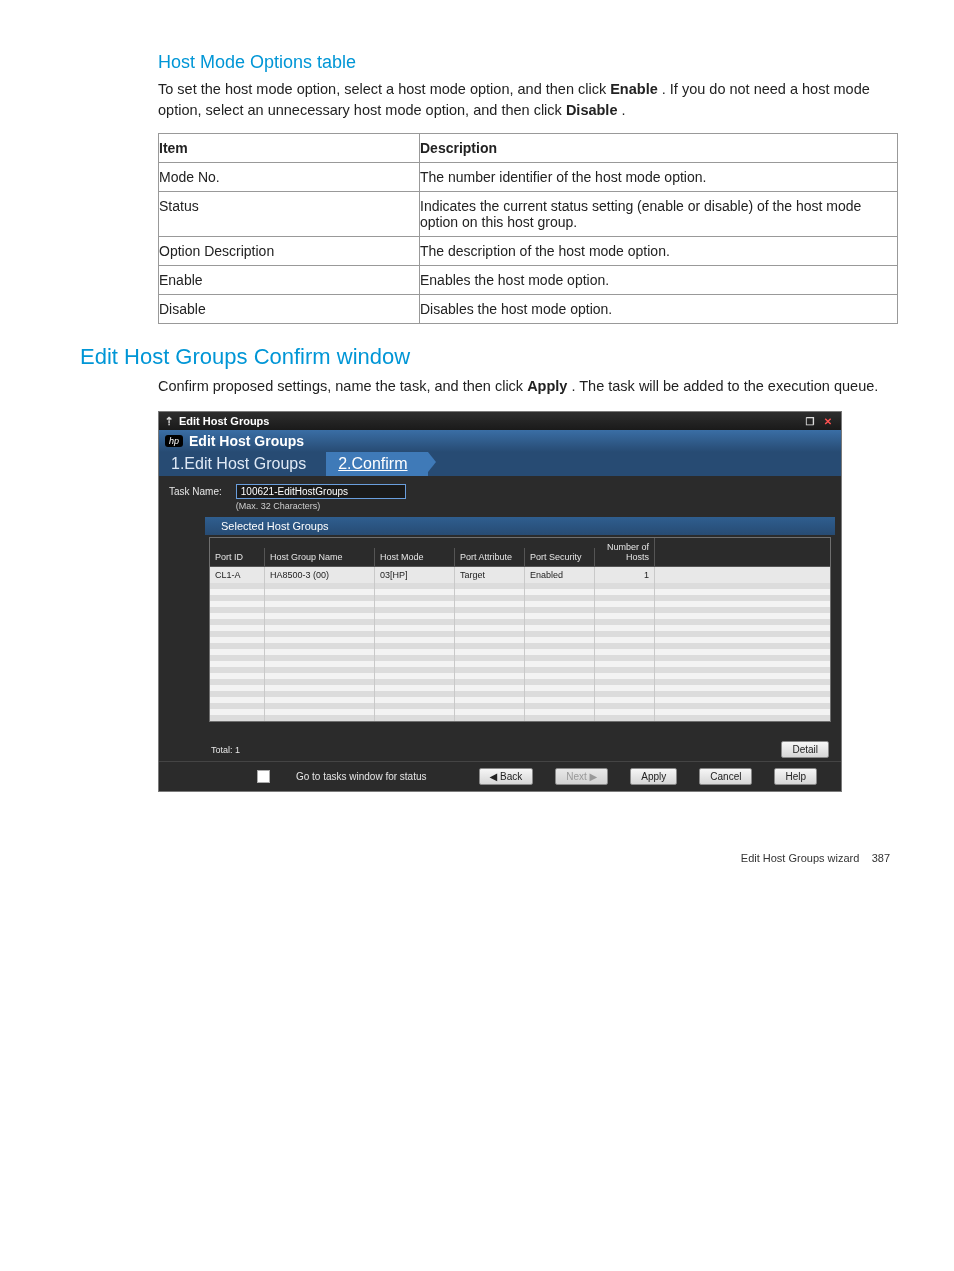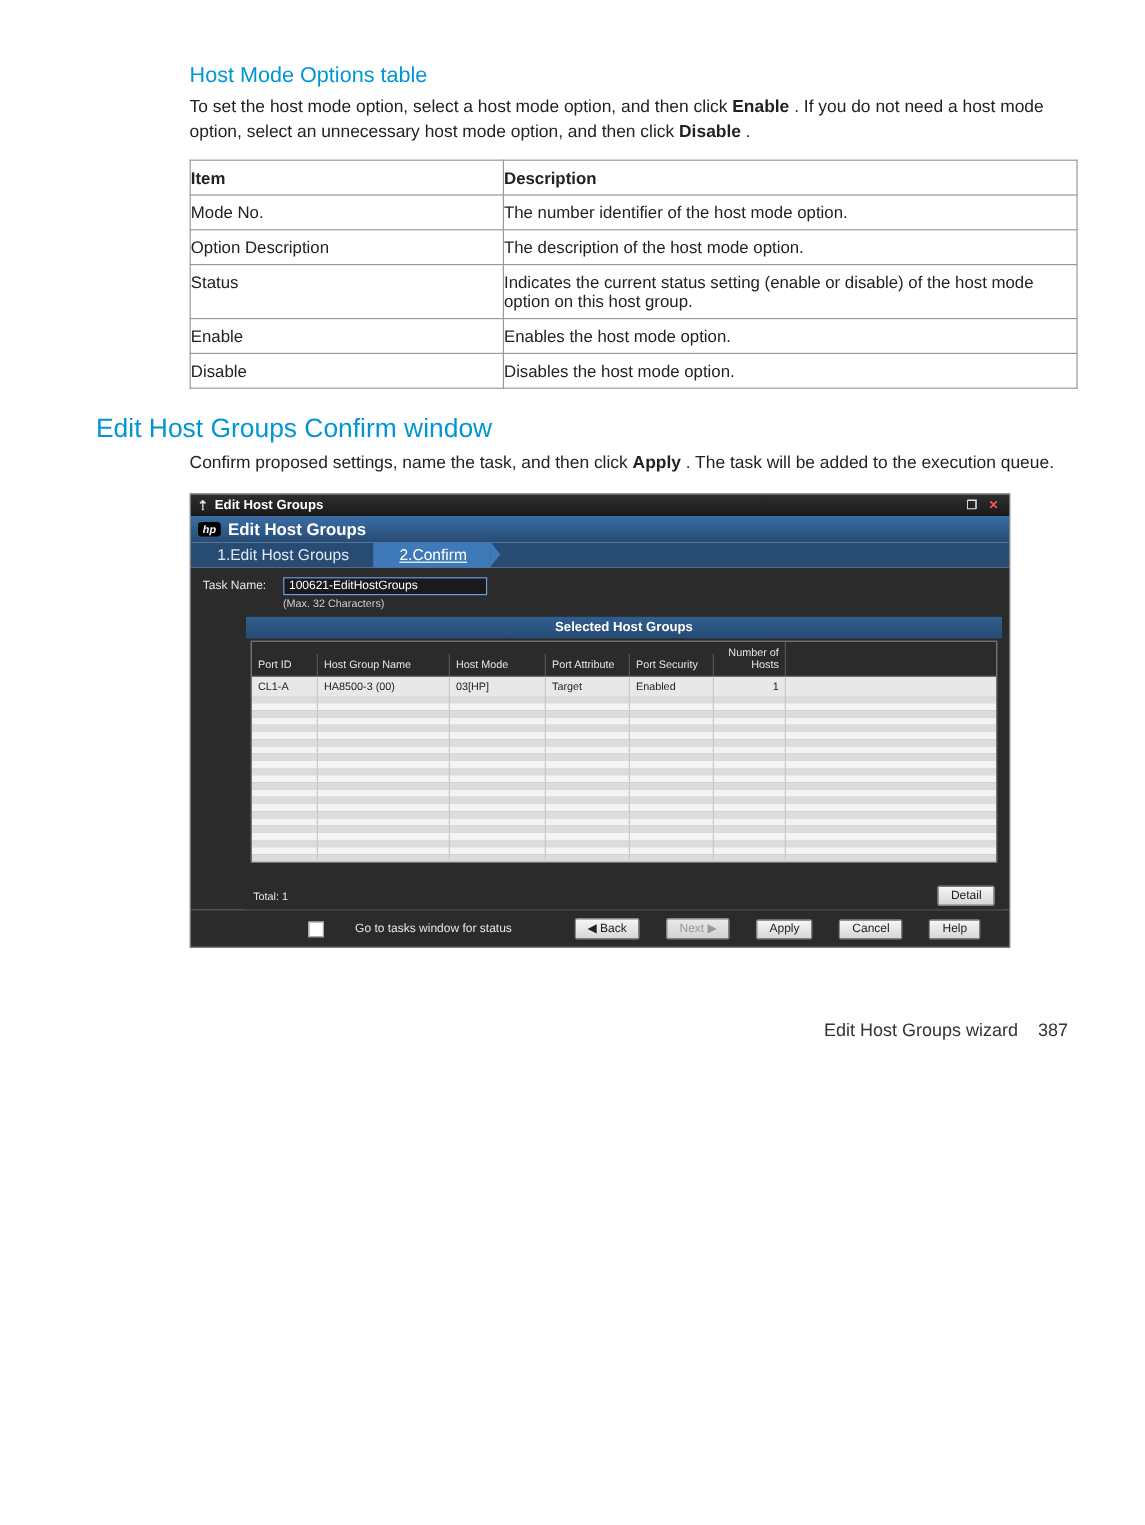--- a/index.html
+++ b/index.html
@@ -70,28 +70,28 @@
     color:#ddd;font-size:10px;
   }
   .modal-titlebar .win-btn.close { color:#ff5252; font-weight:700; }
   .modal-header2 {
     background: linear-gradient(#3a6ea5,#274b73);
     display:flex;align-items:center;
     padding:3px 6px;font-size:14px;font-weight:700;
   }
   .hp-badge {
     background:#000;color:#fff;border-radius:3px;
-    font-size:9px;font-style:italic;font-weight:700;
+    font-size:9px;font-style:italic;font-weight:400;
     padding:1px 4px;margin-right:6px;
   }
   .wizard-tabs {
     display:flex;background:#274b73;
   }
   .wizard-tab {
-    padding:3px 20px 3px 22px;font-size:13px;color:#dfe9f5;
+    padding:3px 20px 3px 12px;font-size:16px;color:#dfe9f5;
     position:relative;
     text-align:right;
   }
   .wizard-tab.active {
     background:#3f7ab8;color:#fff;text-decoration:underline;
   }
   .wizard-tab::after{
     content:"";position:absolute;right:-8px;top:0;bottom:0;width:0;height:0;
     border-top:10px solid transparent;border-bottom:10px solid transparent;
     border-left:8px solid transparent;
@@ -106,22 +106,22 @@
   .task-row { display:flex;align-items:flex-start;gap:14px;margin-bottom:6px; }
   .task-row label { padding-top:2px; }
   .task-input {
     background:#1a1a1a;border:1px solid #6a9edc;color:#fff;
     font-size:10px;padding:1px 4px;width:160px;
   }
   .task-note { font-size:9px;color:#cfcfcf;margin-top:2px; }
 
   .panel-title {
     background:linear-gradient(#2f5e8f,#274b73);
-    color:#fff;font-weight:700;font-size:11px;
-    padding:3px 6px;margin:0 -4px;text-align:center;
+    color:#fff;font-weight:400;font-size:11px;
+    padding:3px 16px;margin:0 -4px;
   }
   .panel-wrap { margin:6px 0 0 40px; }
 
   .grid {
     display:flex;flex-direction:column;
     background:#a9a9a9;
     border:1px solid #6f6f6f;
     margin-top:2px;
   }
   .grid-head, .grid-row {
@@ -163,21 +163,21 @@
 
   .modal-footer {
     background:#2b2b2b;padding:6px 24px;display:flex;align-items:center;gap:22px;
     border-top:1px solid #444;
   }
   .modal-footer .spacer{flex:1;}
   .chk { width:11px;height:11px;border:1px solid #aaa;background:#fff;display:inline-block;vertical-align:middle;margin-right:4px; }
   .foot-label { font-size:10px;color:#e6e6e6; }
 
   .page-footer {
-    margin-top:60px;text-align:right;font-size:15px;color:#333;
+    margin-top:60px;text-align:right;font-size:11px;color:#333;
     padding-right:4px;
   }
 </style>
 </head>
 <body>
 
 <div class="section-heading">Host Mode Options table</div>
 <p class="body-text">
   <span>To set the host mode option, select a host mode option, and then click </span>
   <b>Enable</b>
@@ -192,26 +192,26 @@
       <th style="width:260px">Item</th>
       <th>Description</th>
     </tr>
   </thead>
   <tbody>
     <tr>
       <td>Mode No.</td>
       <td>The number identifier of the host mode option.</td>
     </tr>
     <tr>
+      <td>Status</td>
+      <td>Indicates the current status setting (enable or disable) of the host mode option on this host group.</td>
+    </tr>
+    <tr>
       <td>Option Description</td>
       <td>The description of the host mode option.</td>
-    </tr>
-    <tr>
-      <td>Status</td>
-      <td>Indicates the current status setting (enable or disable) of the host mode option on this host group.</td>
     </tr>
     <tr>
       <td>Enable</td>
       <td>Enables the host mode option.</td>
     </tr>
     <tr>
       <td>Disable</td>
       <td>Disables the host mode option.</td>
     </tr>
   </tbody>

